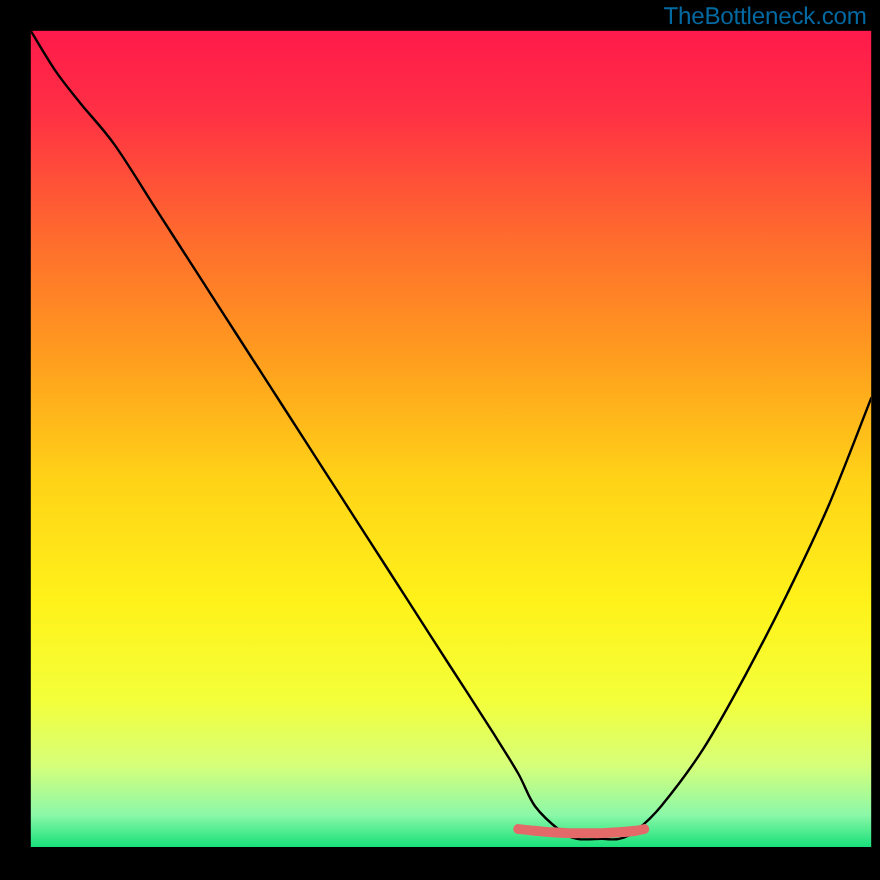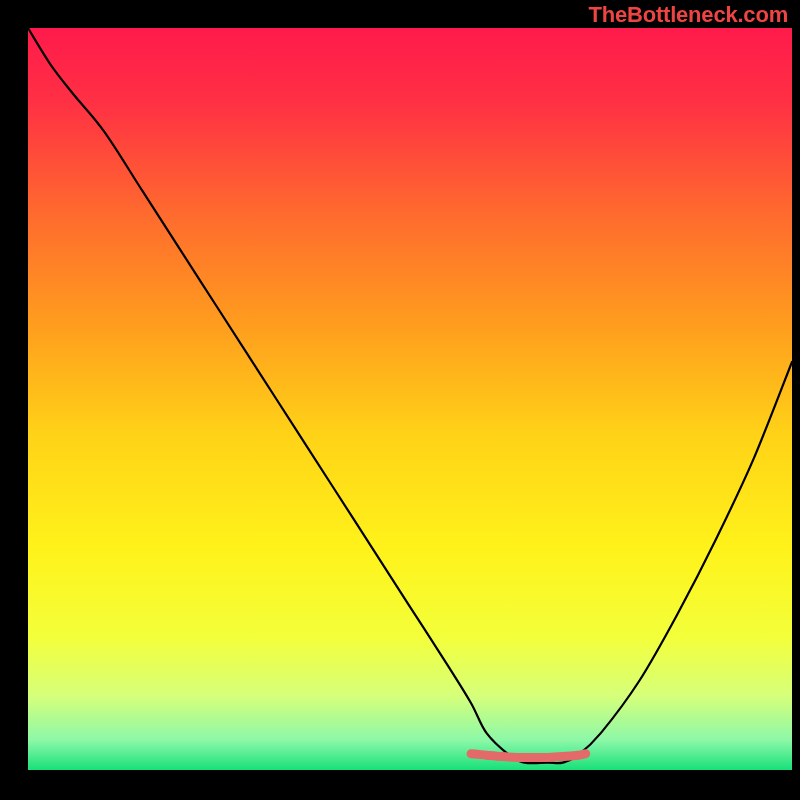--- a/index.html
+++ b/index.html
@@ -16,23 +16,23 @@
     top: 0;
     left: 0;
     width: 800px;
     height: 800px;
     background: #000;
   }
   .watermark {
     position: absolute;
     top: 2px;
     right: 12px;
-    color: #ef4444;
+    color: #0369a1;
     font-size: 22px;
-    font-weight: 700;
+    font-weight: 400;
     letter-spacing: -0.2px;
   }
   svg {
     position: absolute;
     top: 0;
     left: 0;
   }
 </style>
 </head>
 <body>

